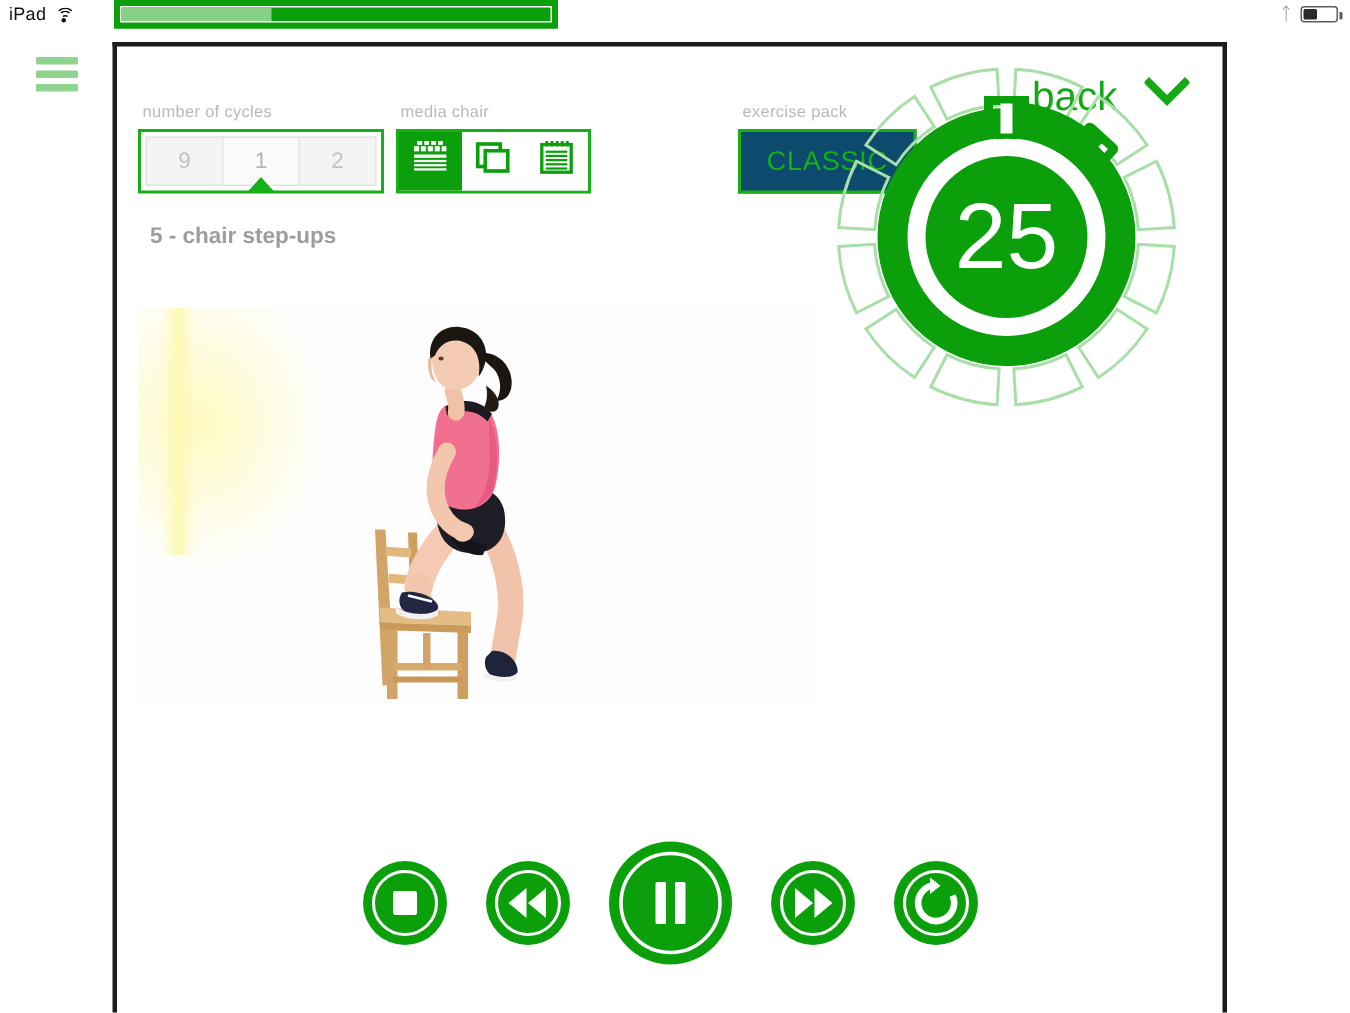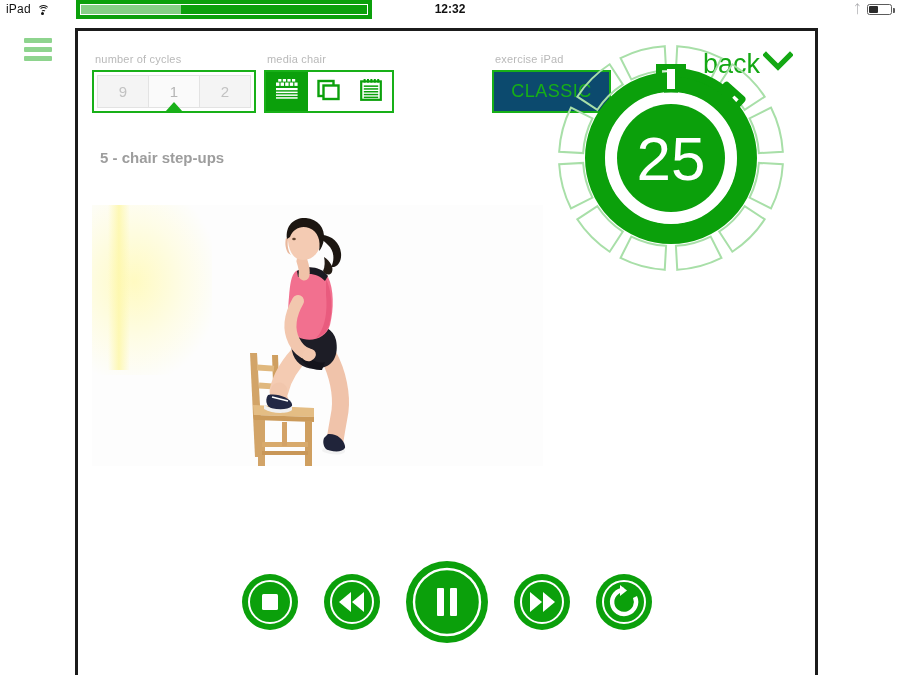--- a/index.html
+++ b/index.html
@@ -75,21 +75,21 @@
   #frame{
     position:absolute;left:75px;top:28px;width:743px;height:647px;
     border:3px solid #1b1b1b;border-bottom:none;box-sizing:border-box;
     background:#ffffff;
   }
 
   
   #controls{
     position:absolute;left:14px;top:22px;width:712px;height:72px;
   }
-  .ctl-group{position:absolute;top:0;}
+  .ctl-group{position:absolute;top:16px;}
   .ctl-label{
     font-size:11px;color:#b9b9b9;letter-spacing:.2px;margin:0 0 5px 3px;
     white-space:nowrap;
   }
 
   
   #grp-cycles{left:0;}
   #cycles-box{
     width:164px;height:43px;border:2px solid #18b018;background:#ffffff;
     box-sizing:border-box;display:flex;position:relative;
@@ -132,21 +132,21 @@
   
   #grp-pack{left:400px;}
   #pack-box{
     width:119px;height:43px;border:2px solid #18b018;background:#0c4a6e;box-sizing:border-box;
     display:flex;align-items:center;justify-content:center;
     color:#16b016;font-size:18px;letter-spacing:.5px;
   }
 
   
   #back-btn{
-    position:absolute;right:22px;top:20px;display:flex;align-items:center;gap:3px;
+    position:absolute;right:22px;top:20px;display:flex;align-items:center;gap:18px;
     color:#14a814;font-size:27px;cursor:pointer;line-height:1;
   }
 
   
   #ex-title{
     position:absolute;left:22px;top:118px;font-size:15px;color:#9d9d9d;font-weight:bold;
   }
 
   
   #video{
@@ -180,21 +180,20 @@
 <div id="statusbar">
   <div id="sb-left">
     <span>iPad</span>
     <span class="wifi-ico">
       <i></i>
         <i></i>
         <i></i>
         <span class="wifi-dot"></span>
     </span>
   </div>
-  <div id="sb-time">12:32</div>
   <div id="sb-right">
     <span class="bt-ico">ᛏ</span>
     <span class="batt">
       <span class="batt-fill" id="batt-fill" style="width: 8.7px;"></span>
     </span>
   </div>
 </div>
 
 <div id="progress-wrap">
   <div id="progress-track">
@@ -277,21 +276,21 @@
               </g>
             </svg>
           </span>
         </div>
 
       </div>
     </div>
 
 
     <div class="ctl-group" id="grp-pack">
-      <div class="ctl-label">exercise iPad</div>
+      <div class="ctl-label">exercise pack</div>
       <div id="pack-box">CLASSIC</div>
     </div>
 
   </div>
 
   <div id="back-btn">
     <span>back</span>
     <span>
       <svg width="30" height="22" viewBox="0 0 30 22">
         <path d="M3 4 L15 16 L27 4" fill="none" stroke="#14a814" stroke-width="5.2" stroke-linecap="square"></path>

